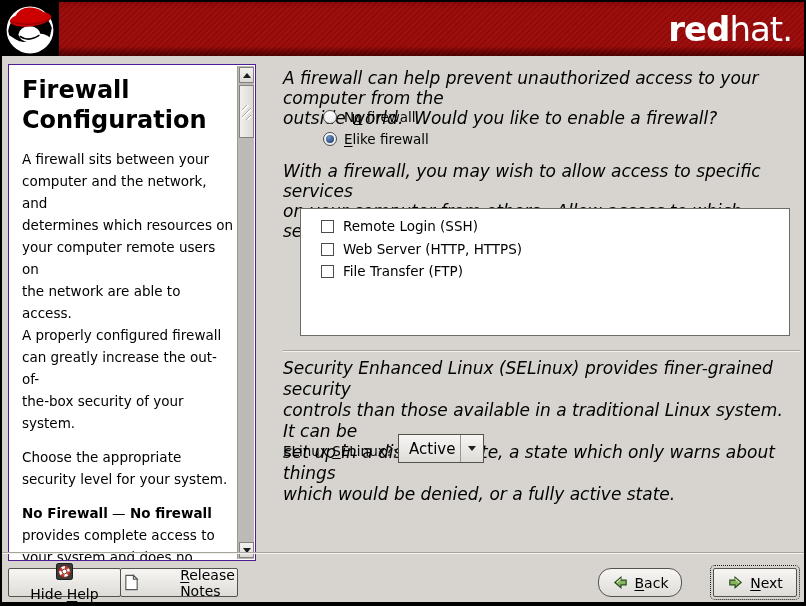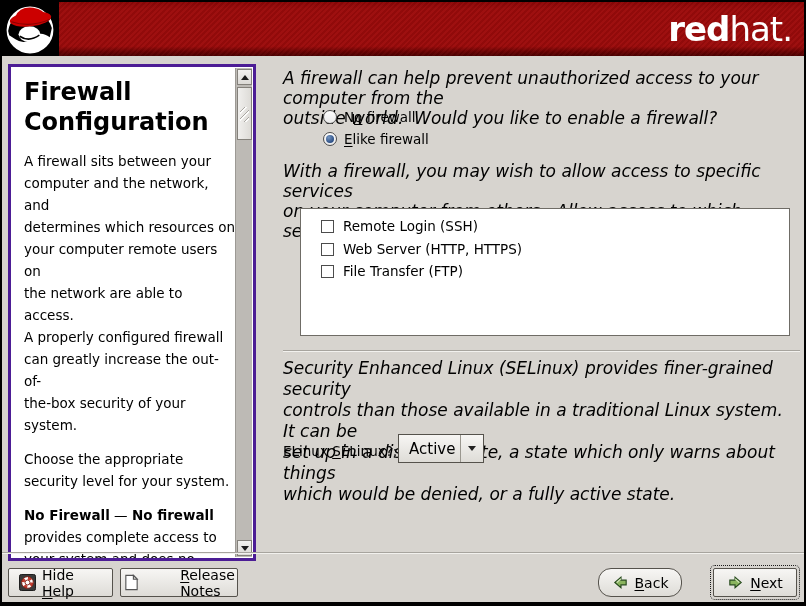--- a/index.html
+++ b/index.html
@@ -29,21 +29,21 @@
   }
   .wordmark .bold { font-weight:700; }
   .wordmark .light { font-weight:400; }
 
   
   .main { position:absolute; left:0; top:54px; width:802px; height:546px; }
 
   
   .help-panel {
     position:absolute; left:6px; top:8px; width:248px; height:497px;
-    background:#fff; border:3px solid #4c1d95; overflow:hidden;
+    background:#fff; border:1px solid #4c1d95; overflow:hidden;
   }
   .help-text { position:absolute; left:0; top:0; width:229px; padding:10px 4px 0 13px; }
   .help-title { font-size:24px; font-weight:700; line-height:30px; margin-bottom:13px; }
   .help-p { font-size:13.5px; line-height:22px; white-space:pre-wrap; margin-bottom:12px; }
   .help-p b { font-weight:700; }
 
   
   .scrollbar {
     position:absolute; right:1px; top:1px; bottom:1px; width:17px;
     background:#bdbab5; border-left:1px solid #9c9994;
@@ -108,21 +108,21 @@
 
   
   .btn {
     position:absolute; top:512px; height:29px;
     background:linear-gradient(#f7f6f4,#dedcd7);
     border:1px solid #55524c; border-radius:2px;
     display:flex; align-items:center; justify-content:center; gap:6px;
     font-size:14px; padding:0 10px;
   }
   .btn u, .ctl-label u, .selinux-label u { text-decoration:underline; text-underline-offset:2px; }
-  .btn-hide-help { left:6px; width:105px; }
+  .btn-hide-help { left:6px; width:113px;flex-direction:column; }
   .btn-release  { left:118px; width:118px;gap:40px; }
   .btn-back { left:596px; width:84px;border-radius:13px; }
   .btn-next { left:711px; width:84px; outline:1px dotted #1a1a1a; outline-offset:2px; }
   .selinux-label { font-size:13.5px; }
   .icon16 { width:17px; height:17px; flex:0 0 auto; }
 </style>
 </head>
 <body>
 
 <div class="window">

